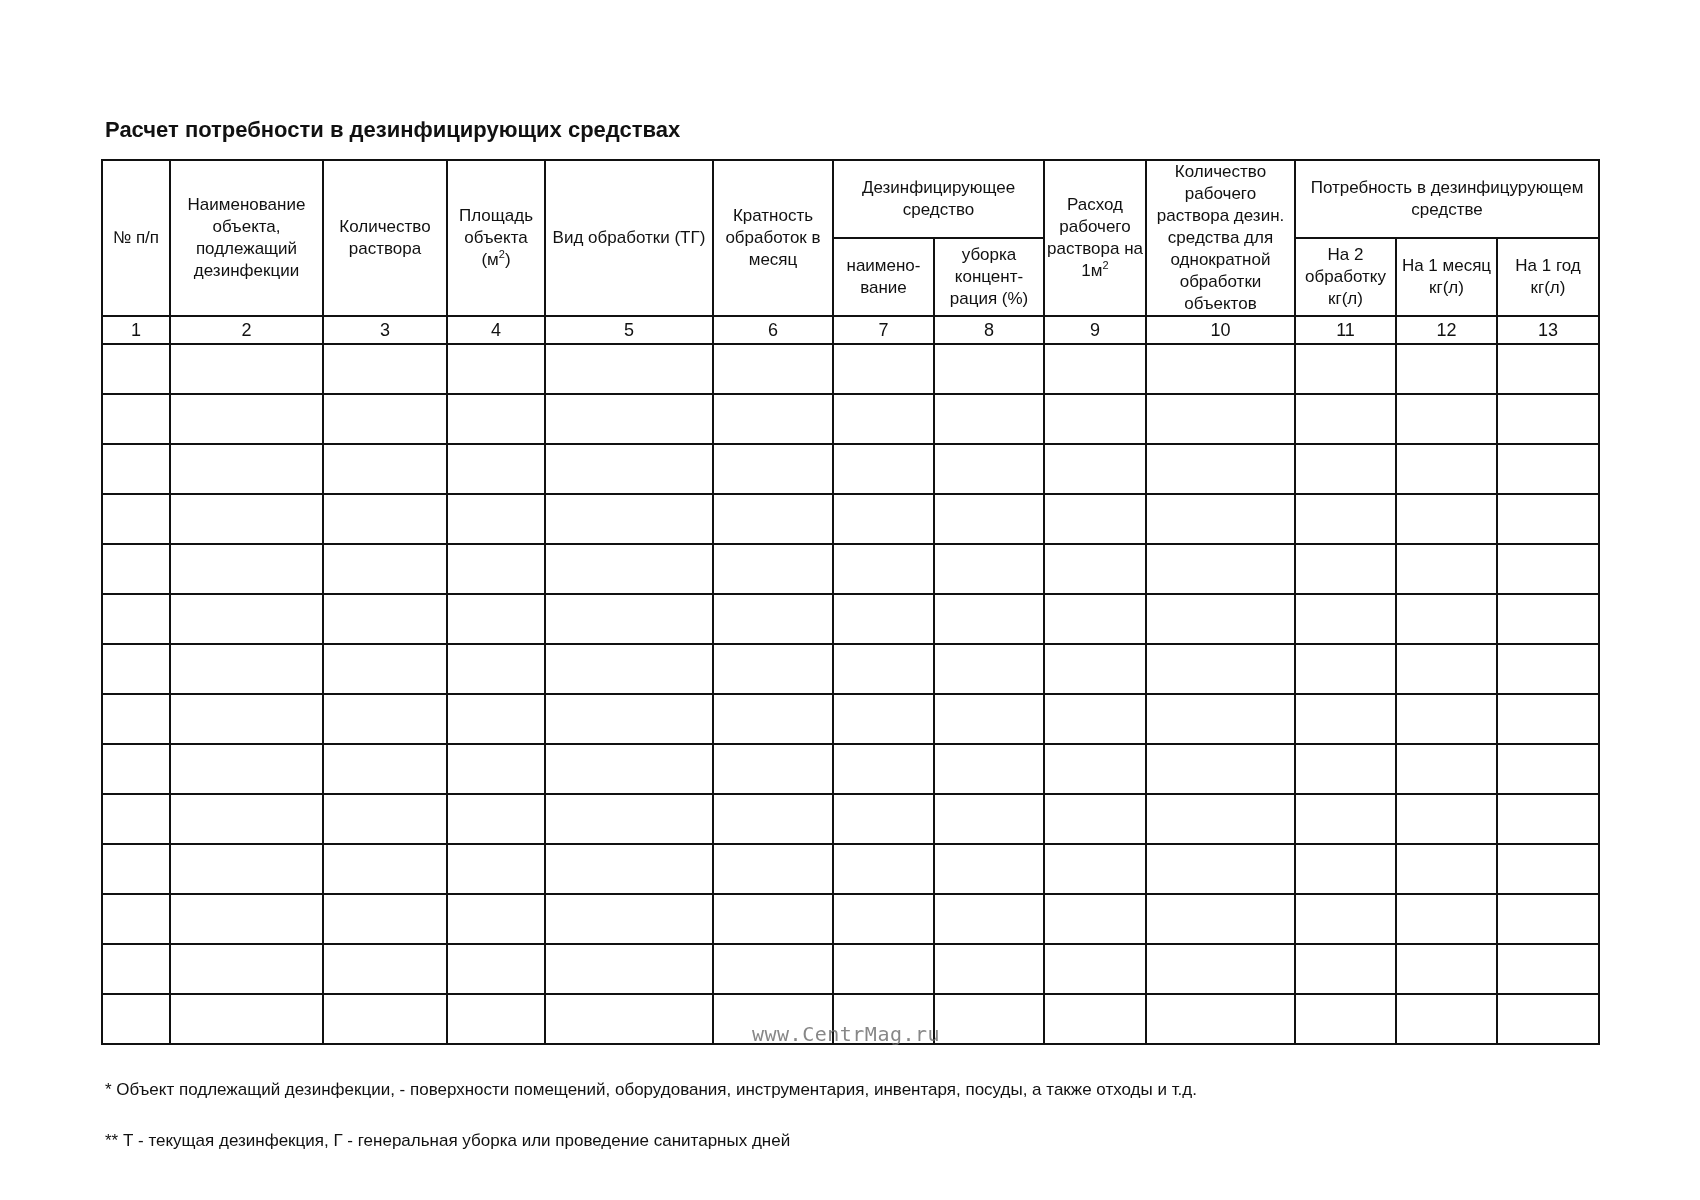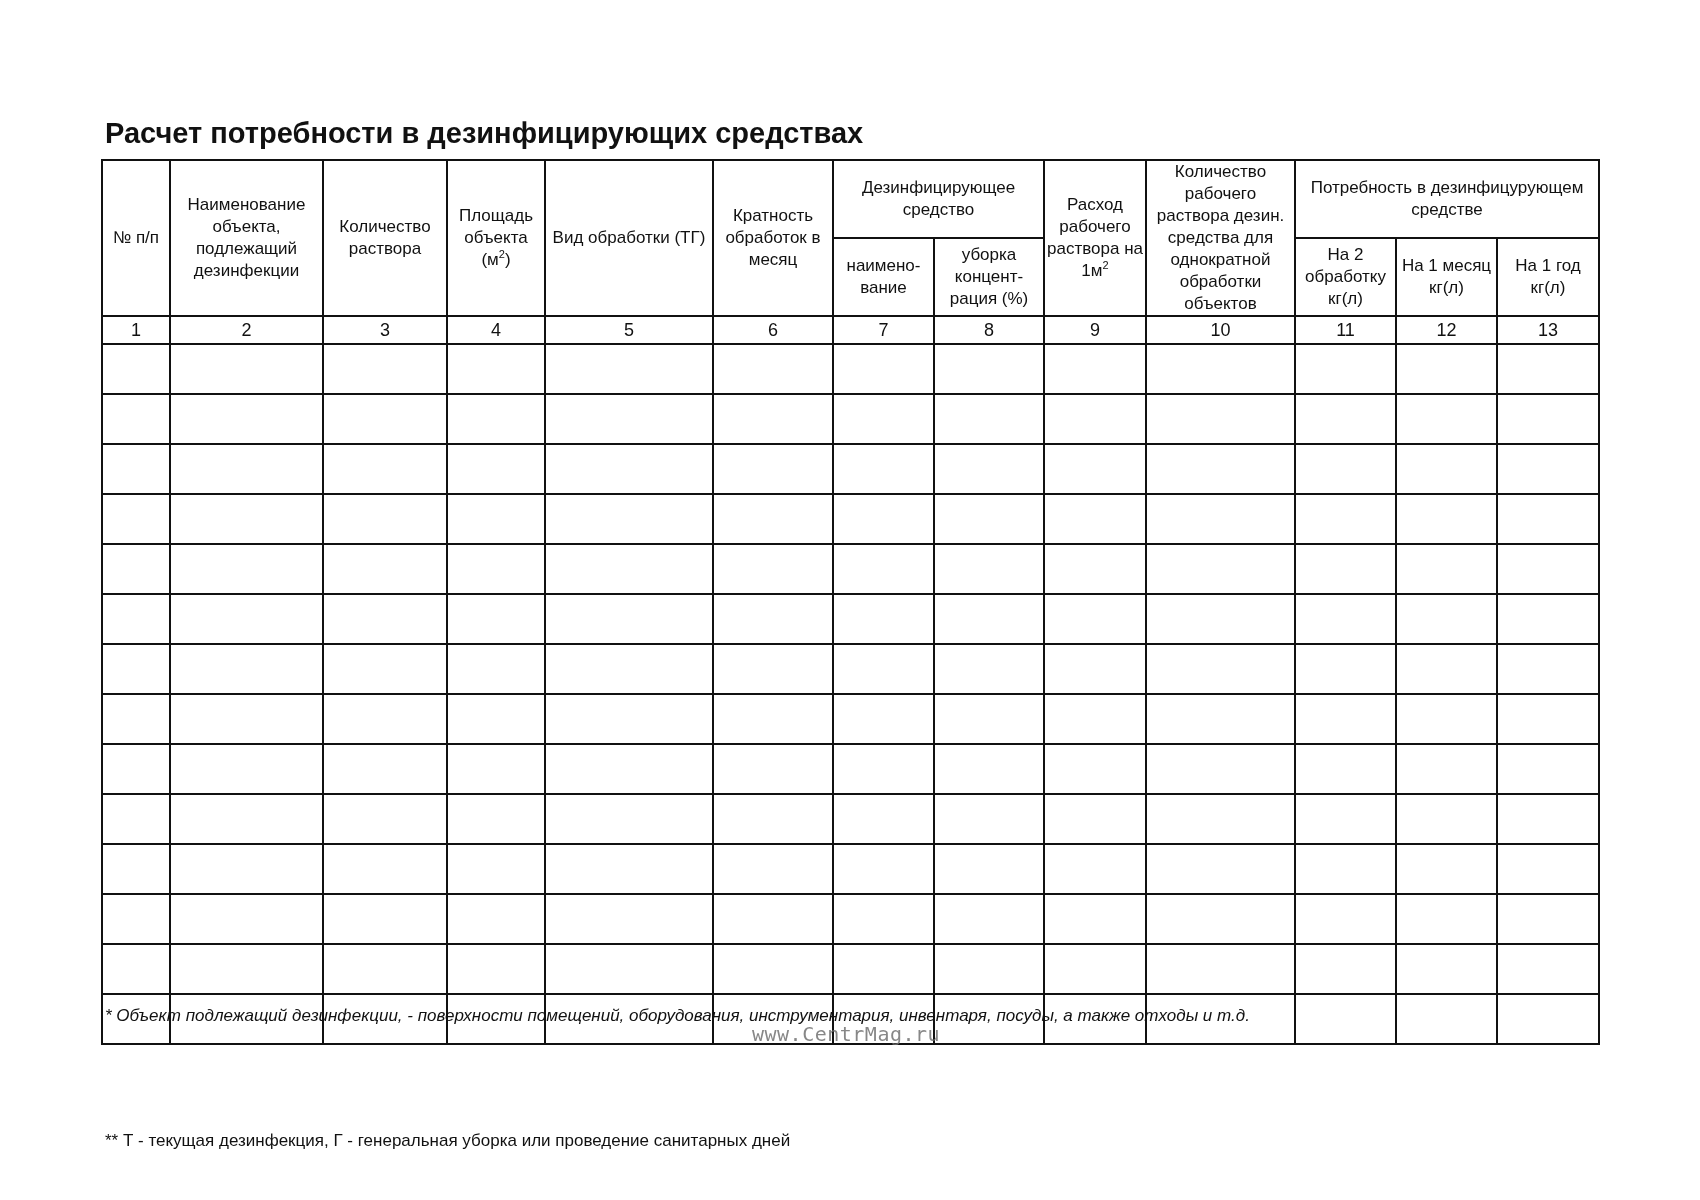--- a/index.html
+++ b/index.html
@@ -1,31 +1,31 @@
 <!DOCTYPE html>
 <html><head>
 <meta charset="utf-8">
 <style>
   html, body { margin: 0; padding: 0; background: #ffffff; }
   body { width: 1700px; height: 1200px; position: relative; overflow: hidden;
          font-family: "Liberation Sans", sans-serif; color: #111; }
-  .title { position: absolute; left: 105px; top: 117px; font-size: 29px; font-weight: bold; }
+  .title { position: absolute; left: 105px; top: 117px; font-size: 22px; font-weight: bold; }
   table.grid { position: absolute; left: 101px; top: 159px; border-collapse: collapse;
                table-layout: fixed; width: 1497px; }
   table.grid td, table.grid th { border: 2px solid #111; padding: 0 2px; text-align: center;
                vertical-align: middle; font-weight: normal; font-size: 17px; line-height: 22px;
                box-sizing: border-box; }
   th.small { font-size: 13px; line-height: 19px; border-radius: 14px; }
   tr.hdr-top th { height: 76px; }
   tr.hdr-bot th { height: 76px; }
   tr.nums td { height: 28px; font-size: 18px; line-height: 20px; }
   tr.data td { height: 50px; }
   sup { font-size: 11px; line-height: 0; }
   .note { position: absolute; left: 105px; font-size: 17px; }
-  .note1 { top: 1006px; font-style: italic; }
+  .note1 { top: 1080px; }
   .note2 { top: 1105px; margin-top: 26px; }
   .watermark { position: absolute; left: 752px; top: 1022px; font-family: "DejaVu Sans Mono", monospace;
                font-size: 20px; color: #737373; opacity: 0.85; letter-spacing: 0.5px; }
 </style>
 </head>
 <body>
 
 <div class="title">Расчет потребности в дезинфицирующих средствах</div>
 
 <table class="grid">

